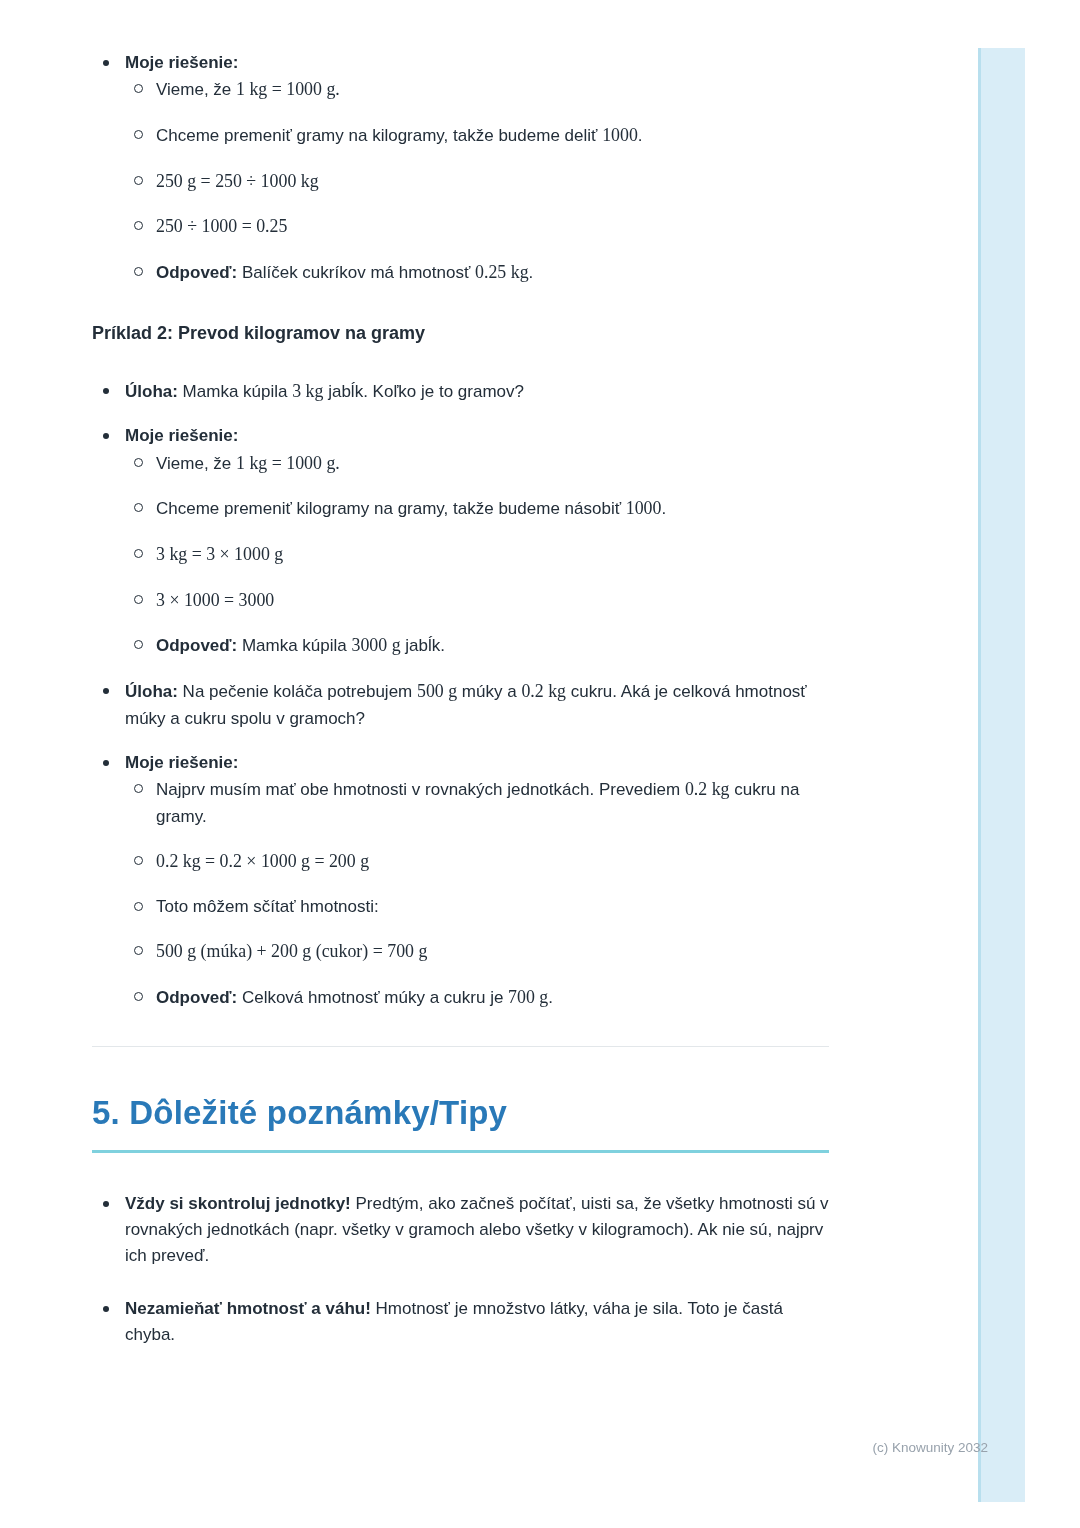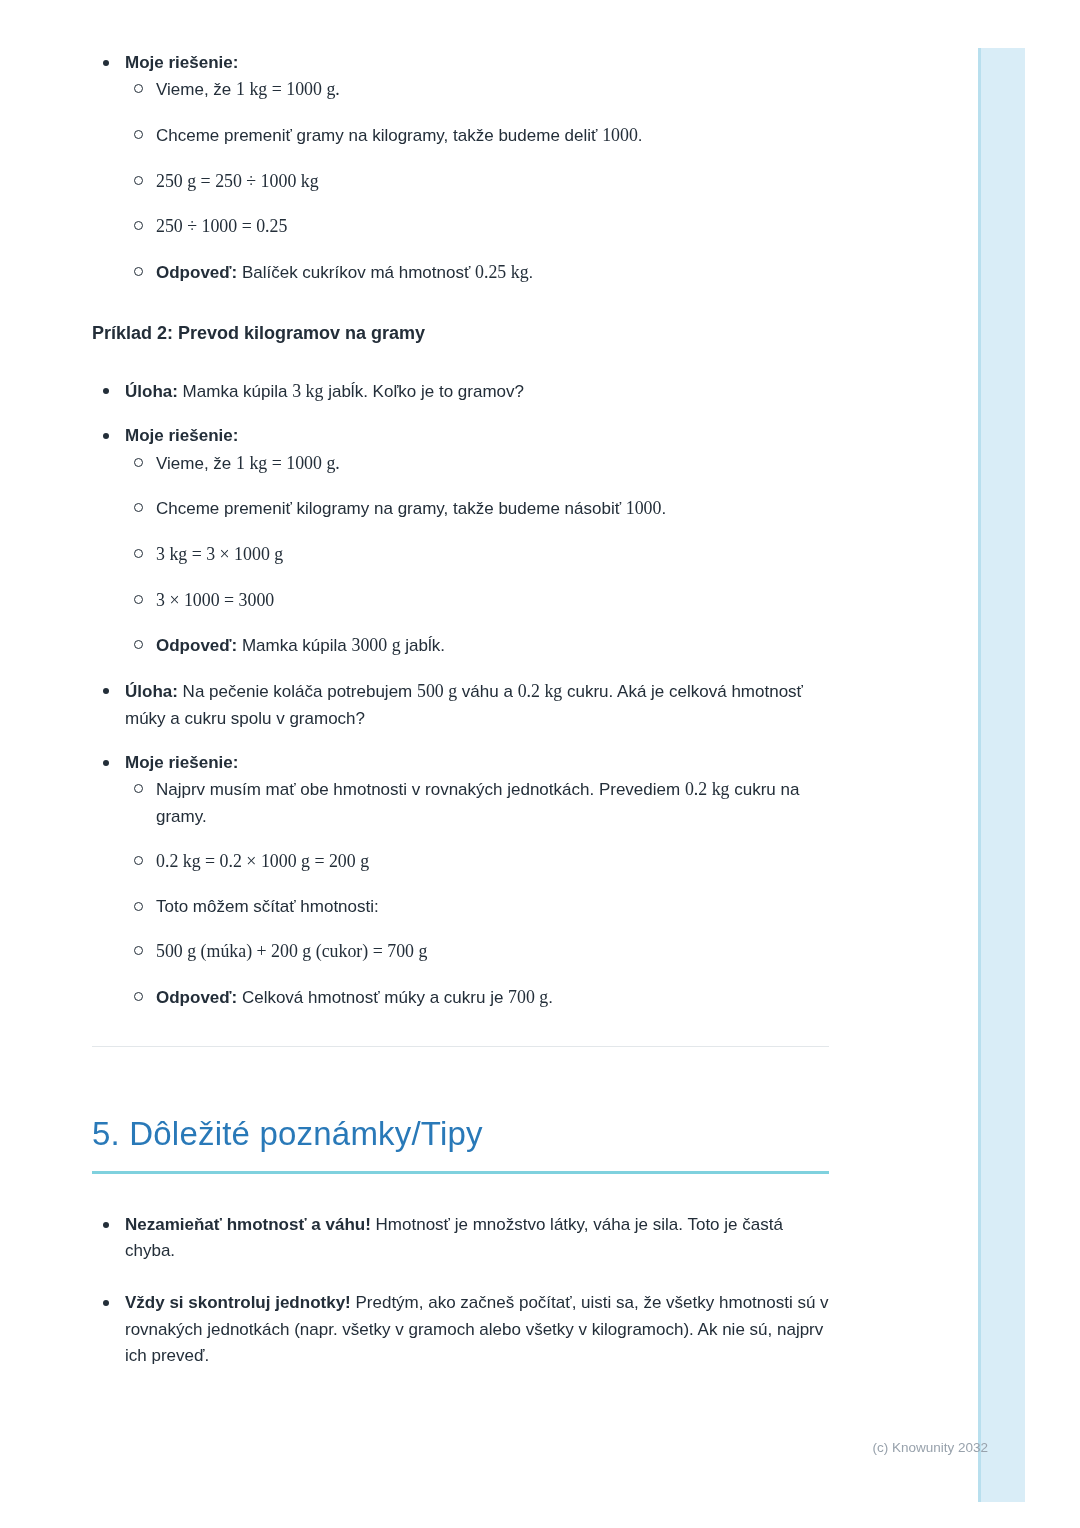--- a/index.html
+++ b/index.html
@@ -38,21 +38,21 @@
     content:""; position:absolute; left:9px; top:8px;
     width:7px; height:7px; border-radius:50%;
     border:1.5px solid var(--text, #232e39); background:transparent;
   }
 
   .h3 { font-size:18px; font-weight:700; margin:36px 0 34px 0; color:var(--text, #232e39); }
 
   .divider { border:none; border-top:1px solid #e3e7ea; margin:34px 0 0 0; }
 
   .h2 {
-    font-size:33px; font-weight:400; margin-top:68px;
+    font-size:33px; font-weight:700; margin-top:47px;
     color:var(--accent-blue, #2979b8);
     letter-spacing:0.2px;
   }
   .underline { height:3px; background:var(--underline-teal, #7fd1de); margin-top:18px; margin-bottom:38px; }
 
   .tips .li1 { margin-bottom:26px; }
 
   .footer {
     position:absolute; top:1440px; right:64px;
     font-size:13.5px; color:var(--muted, #98a2ac); z-index:2;
@@ -114,21 +114,21 @@
           <li class="li2">
               <div class="line"><span class="seg-b">Odpoveď:</span><span class="seg-n"> Mamka kúpila </span><span class="seg-m">3000 g</span><span class="seg-n"> jabĺk.</span></div>
             </li>
         </ul>
       </li>
     </ul>
 
 
     <ul class="ul1">
       <li class="li1">
-        <div class="line"><span class="seg-b">Úloha:</span><span class="seg-n"> Na pečenie koláča potrebujem </span><span class="seg-m">500 g</span><span class="seg-n"> váhu a </span><span class="seg-m">0.2 kg</span><span class="seg-n"> cukru. Aká je celková hmotnosť múky a cukru spolu v gramoch?</span></div>
+        <div class="line"><span class="seg-b">Úloha:</span><span class="seg-n"> Na pečenie koláča potrebujem </span><span class="seg-m">500 g</span><span class="seg-n"> múky a </span><span class="seg-m">0.2 kg</span><span class="seg-n"> cukru. Aká je celková hmotnosť múky a cukru spolu v gramoch?</span></div>
       </li>
       <li class="li1">
         <div class="line"><span class="seg-b">Moje riešenie:</span></div>
         <ul class="ul2">
           <li class="li2">
               <div class="line"><span class="seg-n">Najprv musím mať obe hmotnosti v rovnakých jednotkách. Prevediem </span><span class="seg-m">0.2 kg</span><span class="seg-n"> cukru na gramy.</span></div>
             </li>
           <li class="li2">
               <div class="line"><span class="seg-m">0.2 kg = 0.2 × 1000 g = 200 g</span></div>
             </li>
@@ -145,24 +145,24 @@
       </li>
     </ul>
 
     <hr class="divider">
 
     <h2 class="h2">5. Dôležité poznámky/Tipy</h2>
     <div class="underline"></div>
 
     <ul class="ul1 tips">
       <li class="li1">
-        <div class="line"><span class="seg-b">Nezamieňať hmotnosť a váhu!</span><span class="seg-n"> Hmotnosť je množstvo látky, váha je sila. Toto je častá chyba.</span></div>
+        <div class="line"><span class="seg-b">Vždy si skontroluj jednotky!</span><span class="seg-n"> Predtým, ako začneš počítať, uisti sa, že všetky hmotnosti sú v rovnakých jednotkách (napr. všetky v gramoch alebo všetky v kilogramoch). Ak nie sú, najprv ich preveď.</span></div>
       </li>
       <li class="li1">
-        <div class="line"><span class="seg-b">Vždy si skontroluj jednotky!</span><span class="seg-n"> Predtým, ako začneš počítať, uisti sa, že všetky hmotnosti sú v rovnakých jednotkách (napr. všetky v gramoch alebo všetky v kilogramoch). Ak nie sú, najprv ich preveď.</span></div>
+        <div class="line"><span class="seg-b">Nezamieňať hmotnosť a váhu!</span><span class="seg-n"> Hmotnosť je množstvo látky, váha je sila. Toto je častá chyba.</span></div>
       </li>
     </ul>
 
   </main>
 
   <div class="footer">(c) Knowunity 2032</div>
 
 </div>
 
 </body></html>

